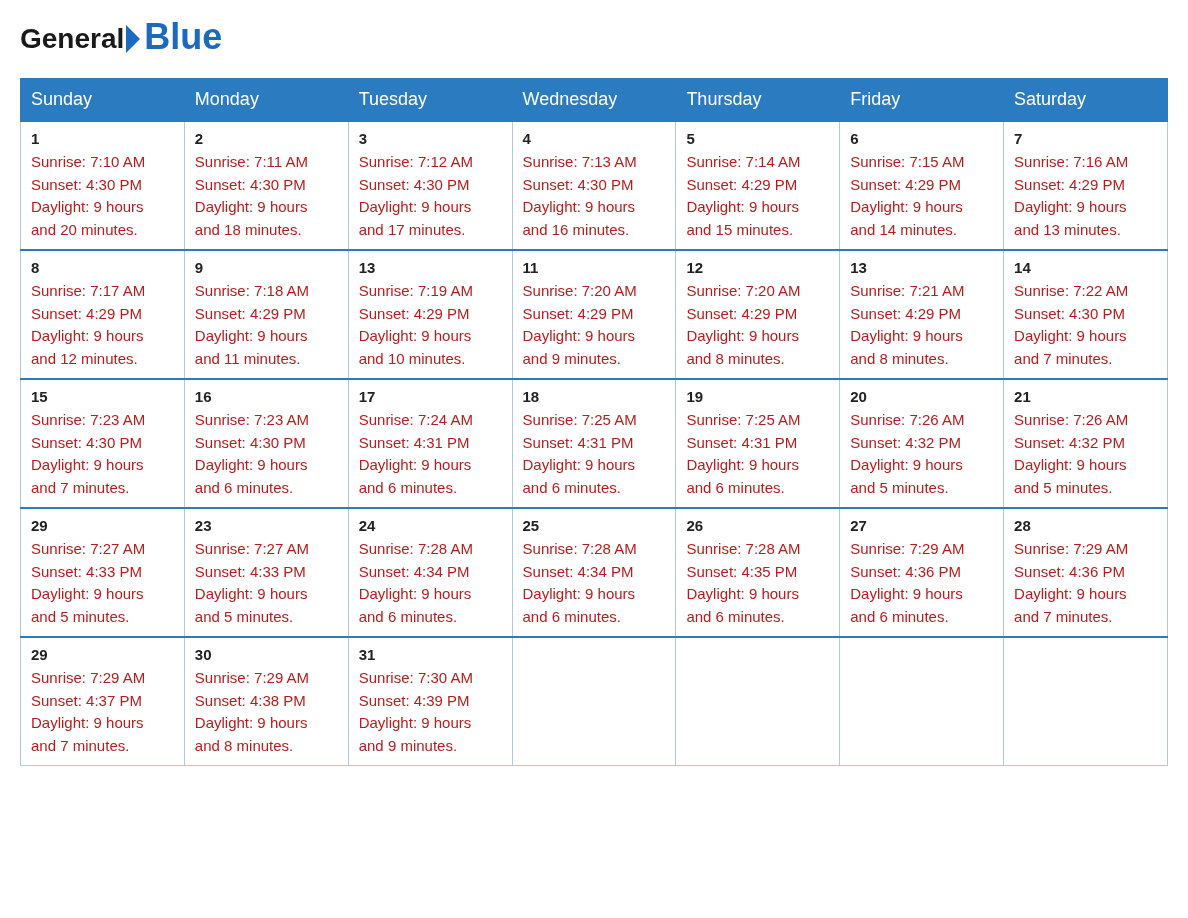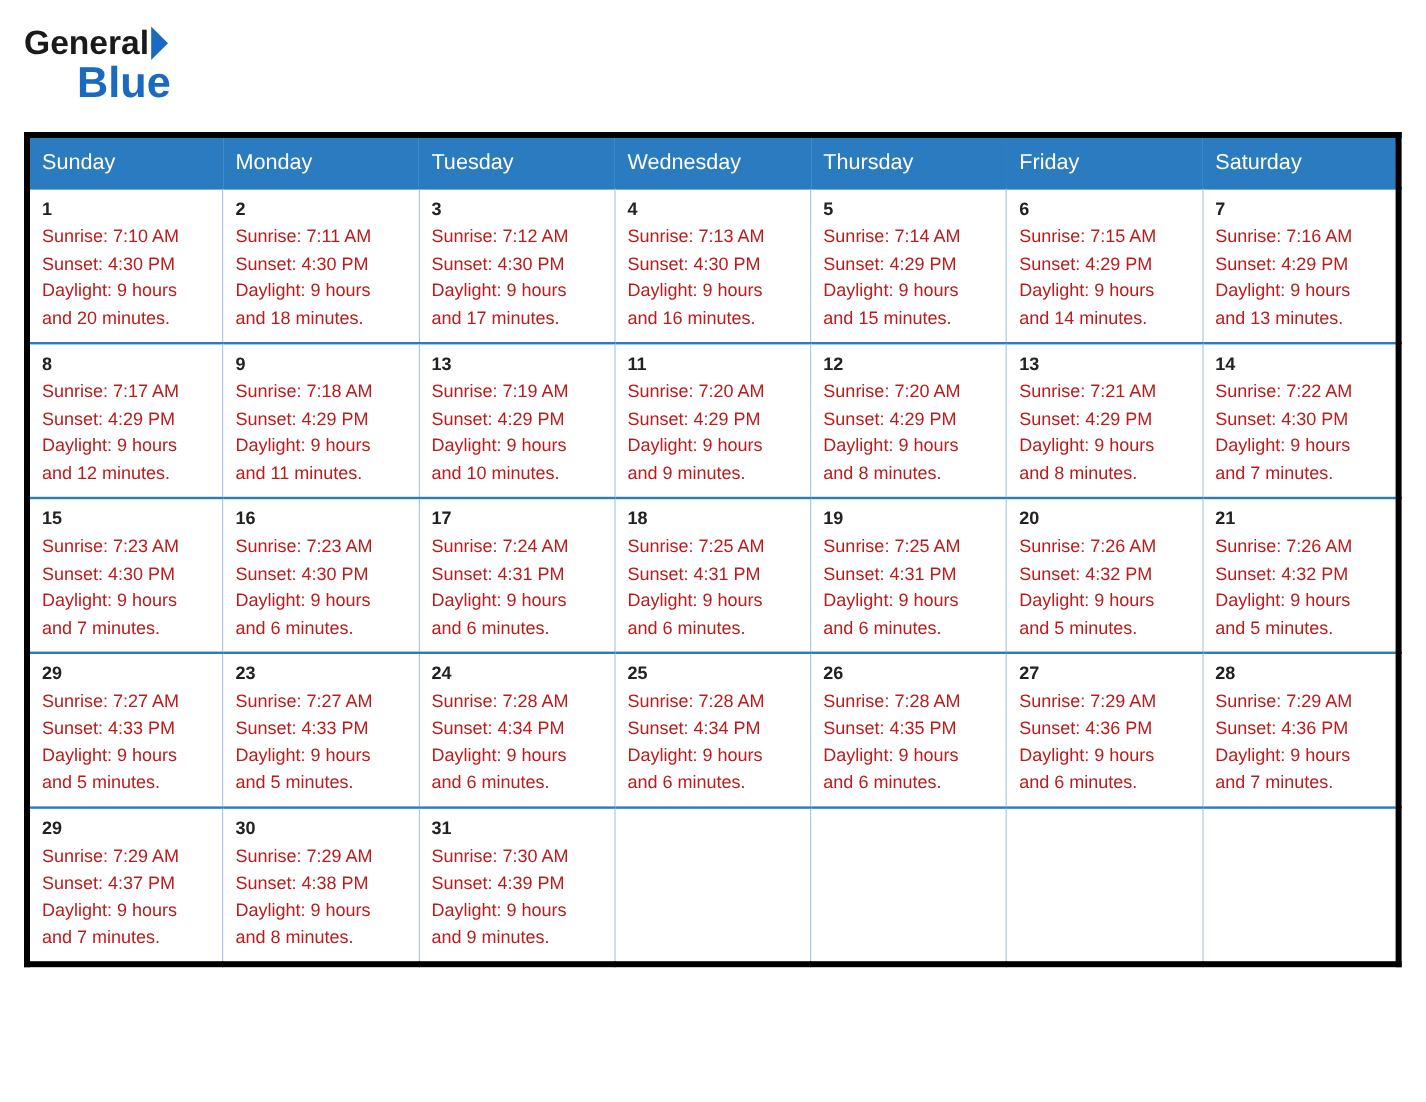--- a/index.html
+++ b/index.html
@@ -11,22 +11,22 @@
       min-height: 918px;
     }
     .header {
       display: flex;
       justify-content: space-between;
       align-items: flex-start;
       margin-bottom: 20px;
     }
     .logo {
       display: flex;
-      flex-direction: column;
-      align-items: flex-end;
+      flex-direction: row;
+      align-items: center;
     }
     .logo-text {
       display: flex;
       align-items: center;
       font-size: 28px;
       font-weight: bold;
       color: #1a1a1a;
     }
     .logo-general { color: #1a1a1a; }
     .logo-arrow {
@@ -53,21 +53,21 @@
       line-height: 1.1;
     }
     .subtitle {
       font-size: 22px;
       color: #444;
       margin-top: 4px;
     }
     .calendar-table {
       width: 100%;
       border-collapse: collapse;
-      border: 5px solid #000000;
+      border: 1px solid #000000;
     }
     .calendar-table th {
       background-color: #2a7bbf;
       color: #fff;
       font-size: 18px;
       font-weight: normal;
       padding: 10px 10px;
       text-align: left;
       border: 1px solid #2a7bbf;
     }

